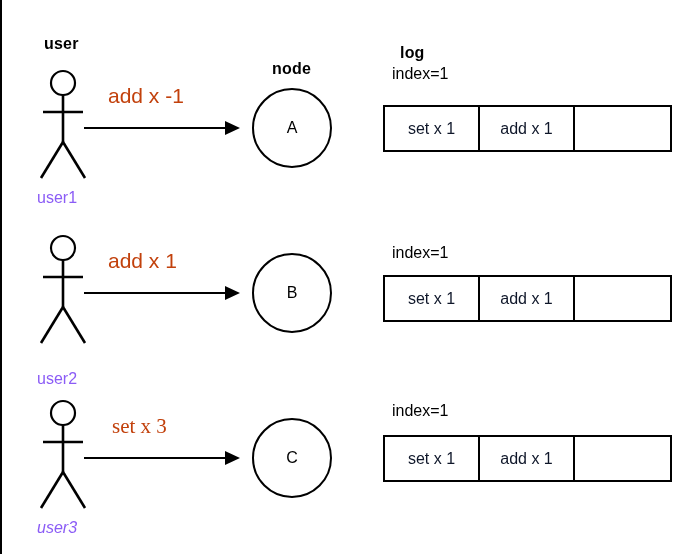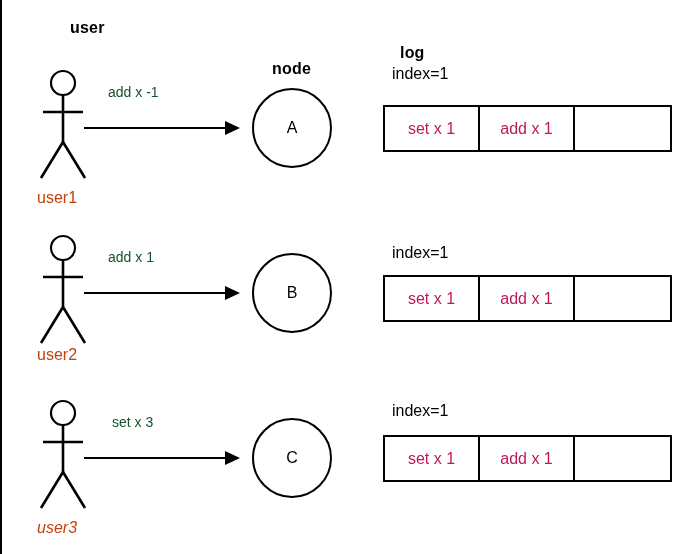--- a/index.html
+++ b/index.html
@@ -29,27 +29,27 @@
     position: absolute;
     font-size: 16px;
     font-weight: bold;
     color: #000000;
     white-space: nowrap;
     letter-spacing: 0.2px;
   }
   .actor-label {
     position: absolute;
     font-size: 16px;
-    color: #c2410c;
+    color: #8b5cf6;
     white-space: nowrap;
   }
   .edge-label {
     position: absolute;
-    font-size: 14px;
-    color: #14532d;
+    font-size: 21px;
+    color: #c2410c;
     white-space: nowrap;
   }
   .index-label {
     position: absolute;
     font-size: 16px;
     color: #000000;
     white-space: nowrap;
   }
   .node-circle {
     position: absolute;
@@ -82,35 +82,35 @@
   }
   .log-cell {
     width: 95px;
     height: 43px;
     box-sizing: border-box;
     border-right: 2px solid #000000;
     display: flex;
     align-items: center;
     justify-content: center;
     font-size: 16px;
-    color: #be185d;
+    color: #0f172a;
     white-space: nowrap;
   }
   .log-cell:last-child {
     border-right: none;
   }
 </style>
 </head>
 <body>
 
 <div id="canvas">
 
   <div class="left-rule"></div>
 
-  <div class="col-header" style="left:44px; top:19px;margin-left:26px;">user</div>
+  <div class="col-header" style="left:44px; top:35px;">user</div>
   <div class="col-header" style="left:272px; top:35px;margin-top:25px;">node</div>
   <div class="col-header" style="left:400px; top:44px;">log</div>
 
   <svg class="stick-figure" style="left:30px; top:68px;" width="70" height="116" viewBox="0 0 70 116">
     <circle cx="33" cy="15" r="12" fill="#ffffff" stroke="#000000" stroke-width="2.2"></circle>
     <line x1="33" y1="27" x2="33" y2="74" stroke="#000000" stroke-width="2.6"></line>
     <line x1="13" y1="44" x2="53" y2="44" stroke="#000000" stroke-width="2.6"></line>
     <line x1="33" y1="74" x2="11" y2="110" stroke="#000000" stroke-width="2.6"></line>
     <line x1="33" y1="74" x2="55" y2="110" stroke="#000000" stroke-width="2.6"></line>
   </svg>
@@ -133,21 +133,21 @@
     <div class="log-cell"></div>
   </div>
 
   <svg class="stick-figure" style="left:30px; top:233px;" width="70" height="116" viewBox="0 0 70 116">
     <circle cx="33" cy="15" r="12" fill="#ffffff" stroke="#000000" stroke-width="2.2"></circle>
     <line x1="33" y1="27" x2="33" y2="74" stroke="#000000" stroke-width="2.6"></line>
     <line x1="13" y1="44" x2="53" y2="44" stroke="#000000" stroke-width="2.6"></line>
     <line x1="33" y1="74" x2="11" y2="110" stroke="#000000" stroke-width="2.6"></line>
     <line x1="33" y1="74" x2="55" y2="110" stroke="#000000" stroke-width="2.6"></line>
   </svg>
-  <div class="actor-label" style="left:37px; top:346px;">user2</div>
+  <div class="actor-label" style="left:37px; top:370px;">user2</div>
 
   <div class="edge-label" style="left:108px; top:249px;">add x 1</div>
   <svg class="arrow" style="left:82px; top:281px;" width="160" height="24" viewBox="0 0 160 24">
     <line x1="2" y1="12" x2="143" y2="12" stroke="#000000" stroke-width="2.2"></line>
     <polygon points="143,5 158,12 143,19" fill="#000000"></polygon>
   </svg>
 
   <div class="node-circle" style="left:252px; top:253px;">
     <span>B</span>
   </div>
@@ -161,21 +161,21 @@
 
   <svg class="stick-figure" style="left:30px; top:398px;" width="70" height="116" viewBox="0 0 70 116">
     <circle cx="33" cy="15" r="12" fill="#ffffff" stroke="#000000" stroke-width="2.2"></circle>
     <line x1="33" y1="27" x2="33" y2="74" stroke="#000000" stroke-width="2.6"></line>
     <line x1="13" y1="44" x2="53" y2="44" stroke="#000000" stroke-width="2.6"></line>
     <line x1="33" y1="74" x2="11" y2="110" stroke="#000000" stroke-width="2.6"></line>
     <line x1="33" y1="74" x2="55" y2="110" stroke="#000000" stroke-width="2.6"></line>
   </svg>
   <div class="actor-label" style="left:37px; top:519px;font-style:italic;">user3</div>
 
-  <div class="edge-label" style="left:112px; top:414px;">set x 3</div>
+  <div class="edge-label" style="left:112px; top:414px;font-family:Liberation Serif, serif;">set x 3</div>
   <svg class="arrow" style="left:82px; top:446px;" width="160" height="24" viewBox="0 0 160 24">
     <line x1="2" y1="12" x2="143" y2="12" stroke="#000000" stroke-width="2.2"></line>
     <polygon points="143,5 158,12 143,19" fill="#000000"></polygon>
   </svg>
 
   <div class="node-circle" style="left:252px; top:418px;">
     <span>C</span>
   </div>
 
   <div class="index-label" style="left:392px; top:402px;">index=1</div>

